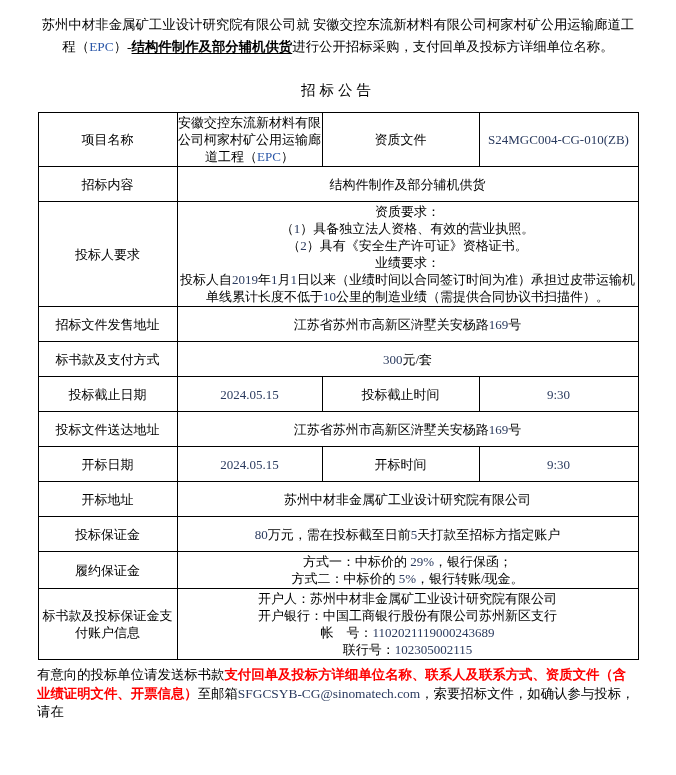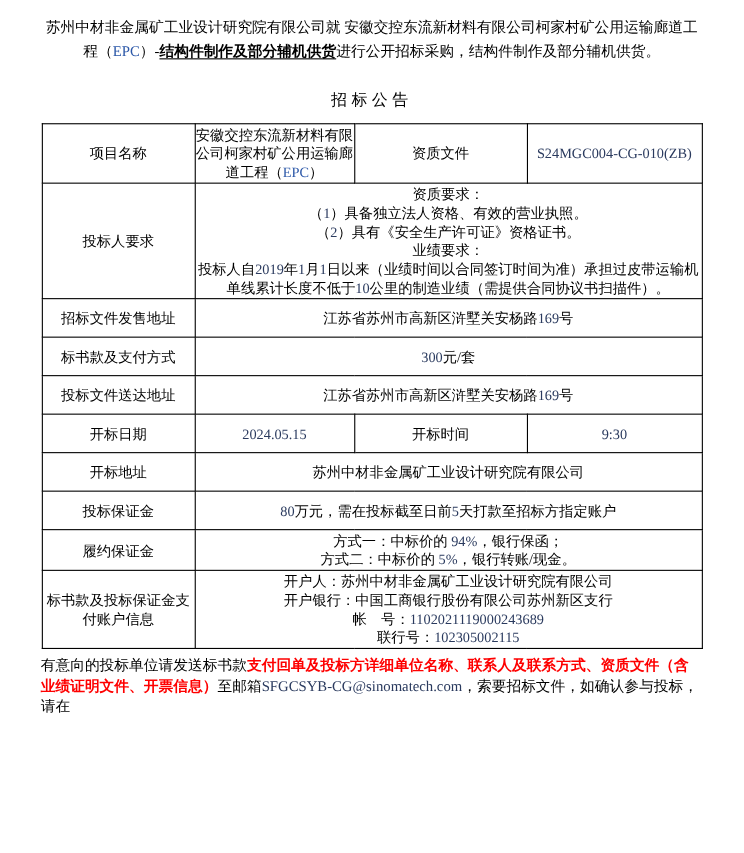--- a/index.html
+++ b/index.html
@@ -39,55 +39,65 @@
     margin:6px 37px 0 37px;
     font-size:13.4px;line-height:18.5px;text-align:left;
   }
   .footer p{margin:0;}
 </style>
 </head>
 <body>
 
 <div>
 
-  <p class="intro"><span>苏州中材非金属矿工业设计研究院有限公司就 安徽交控东流新材料有限公司柯家村矿公用运输廊道工程（</span><span class="blue">EPC</span><span>）-</span><span class="ub">结构件制作及部分辅机供货</span><span>进行公开招标采购，结构件制作及部分辅机供货。</span></p>
+  <p class="intro"><span>苏州中材非金属矿工业设计研究院有限公司就 安徽交控东流新材料有限公司柯家村矿公用运输廊道工程（</span><span class="blue">EPC</span><span>）-</span><span class="ub">结构件制作及部分辅机供货</span><span>进行公开招标采购，支付回单及投标方详细单位名称。</span></p>
 
   <h1 class="doc-title">招标公告</h1>
 
   <table class="tender">
     <colgroup>
         <col class="c1">
         <col class="c2">
         <col class="c3">
         <col class="c4">
       </colgroup>
     <tbody>
       <tr class="hr1">
         <td>项目名称</td>
         <td><span>安徽交控东流新材料有限公司柯家村矿公用运输廊道工程（</span><span class="blue">EPC</span><span>）</span></td>
         <td>资质文件</td>
         <td class="num">S24MGC004-CG-010(ZB)</td>
+      </tr>
+      <tr>
+        <td>招标内容</td>
+        <td colspan="3">结构件制作及部分辅机供货</td>
       </tr>
       <tr class="hr4">
         <td>投标人要求</td>
         <td colspan="3" class="left">
           <div><span>资质要求：</span></div>
           <div><span>（</span><span class="num">1</span><span>）具备独立法人资格、有效的营业执照。</span></div>
           <div><span>（</span><span class="num">2</span><span>）具有《安全生产许可证》资格证书。</span></div>
           <div><span>业绩要求：</span></div>
           <div><span>投标人自</span><span class="num">2019</span><span>年</span><span class="num">1</span><span>月</span><span class="num">1</span><span>日以来（业绩时间以合同签订时间为准）承担过皮带运输机单线累计长度不低于</span><span class="num">10</span><span>公里的制造业绩（需提供合同协议书扫描件）。</span></div>
         </td>
       </tr>
       <tr>
         <td>招标文件发售地址</td>
         <td colspan="3"><span>江苏省苏州市高新区浒墅关安杨路</span><span class="num">169</span><span>号</span></td>
       </tr>
       <tr>
         <td>标书款及支付方式</td>
         <td colspan="3"><span class="num">300</span><span>元/套</span></td>
+      </tr>
+      <tr>
+        <td>投标截止日期</td>
+        <td class="num">2024.05.15</td>
+        <td>投标截止时间</td>
+        <td class="num">9:30</td>
       </tr>
       <tr>
         <td>投标文件送达地址</td>
         <td colspan="3"><span>江苏省苏州市高新区浒墅关安杨路</span><span class="num">169</span><span>号</span></td>
       </tr>
       <tr>
         <td>开标日期</td>
         <td class="num">2024.05.15</td>
         <td>开标时间</td>
         <td class="num">9:30</td>
@@ -96,21 +106,21 @@
         <td>开标地址</td>
         <td colspan="3">苏州中材非金属矿工业设计研究院有限公司</td>
       </tr>
       <tr>
         <td>投标保证金</td>
         <td colspan="3"><span class="num">80</span><span>万元，需在投标截至日前</span><span class="num">5</span><span>天打款至招标方指定账户</span></td>
       </tr>
       <tr class="hr13">
         <td>履约保证金</td>
         <td colspan="3">
-          <div><span>方式一：中标价的 </span><span class="num">94%</span><span>，银行保函；</span></div>
+          <div><span>方式一：中标价的 </span><span class="num">29%</span><span>，银行保函；</span></div>
           <div><span>方式二：中标价的 </span><span class="num">5%</span><span>，银行转账/现金。</span></div>
         </td>
       </tr>
       <tr class="hr14">
         <td>标书款及投标保证金支付账户信息</td>
         <td colspan="3">
           <div><span>开户人：苏州中材非金属矿工业设计研究院有限公司</span></div>
           <div><span>开户银行：中国工商银行股份有限公司苏州新区支行</span></div>
           <div><span>帐　号：</span><span class="num">1102021119000243689</span></div>
           <div><span>联行号：</span><span class="num">102305002115</span></div>

